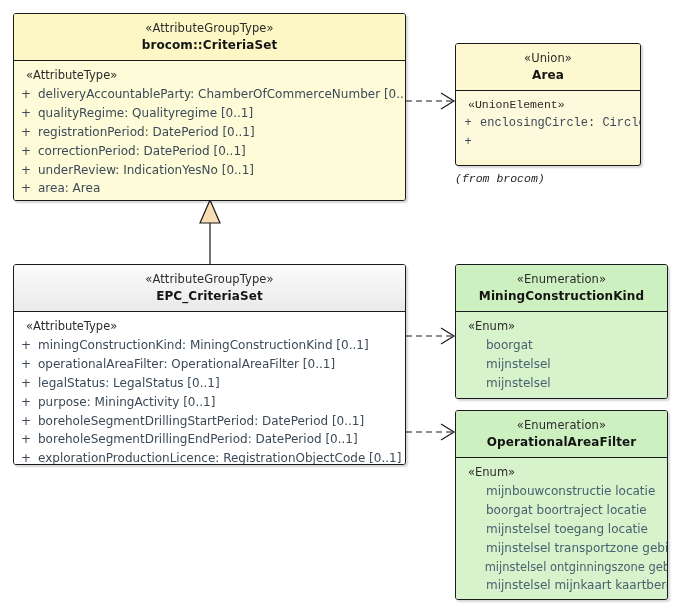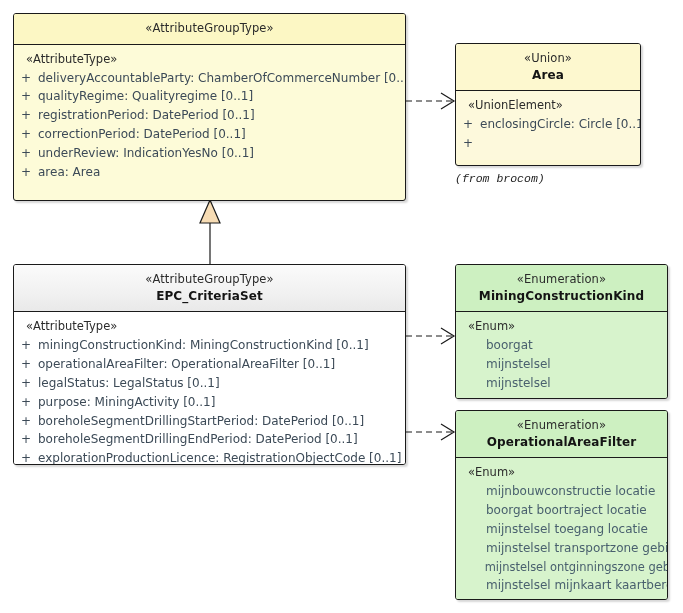--- a/index.html
+++ b/index.html
@@ -97,21 +97,21 @@
     background: #fdfbd8;
   }
   #box-criteriaset .uml-header { background: #fcf7c4; }
   #box-criteriaset .uml-body  { background: #fdfbd8; }
 
   #box-area {
     left: 455px; top: 43px; width: 186px; height: 123px;
     background: #fdf8d4;
   }
   #box-area .uml-header { background: #fdf8cf; }
-  #box-area .uml-body  { background: #fdf9dc; }
+  #box-area .uml-body  { background: #fdf9dc; font-family: Liberation Mono, monospace; }
 
   #box-epc {
     left: 13px; top: 264px; width: 393px; height: 201px;
     background: #ffffff;
   }
   #box-epc .uml-header {
     background: linear-gradient(to bottom, #fbfbfb 0%, #f1f1f1 60%, #e9e9e9 100%);
   }
   #box-epc .uml-body { background: #ffffff; }
 
@@ -174,20 +174,21 @@
 
     <g>
       <line x1="406" y1="432" x2="452" y2="432" stroke="#1a1a1a" stroke-width="1.2" stroke-dasharray="6,4"></line>
       <polyline points="441,424 454,432 441,440" fill="none" stroke="#1a1a1a" stroke-width="1.2"></polyline>
     </g>
   </svg>
 
   <div class="uml-box" id="box-criteriaset">
     <div class="uml-header">
       <span class="stereotype">«AttributeGroupType»</span>
+      <span class="cls-name">brocom::CriteriaSet</span>
     </div>
     <div class="uml-body">
       <div class="body-stereotype">«AttributeType»</div>
 
       <div class="attr-row">
         <span class="attr-vis">+</span>
         <span class="attr-text">deliveryAccountableParty: ChamberOfCommerceNumber [0..1]</span>
       </div>
       <div class="attr-row">
         <span class="attr-vis">+</span>

